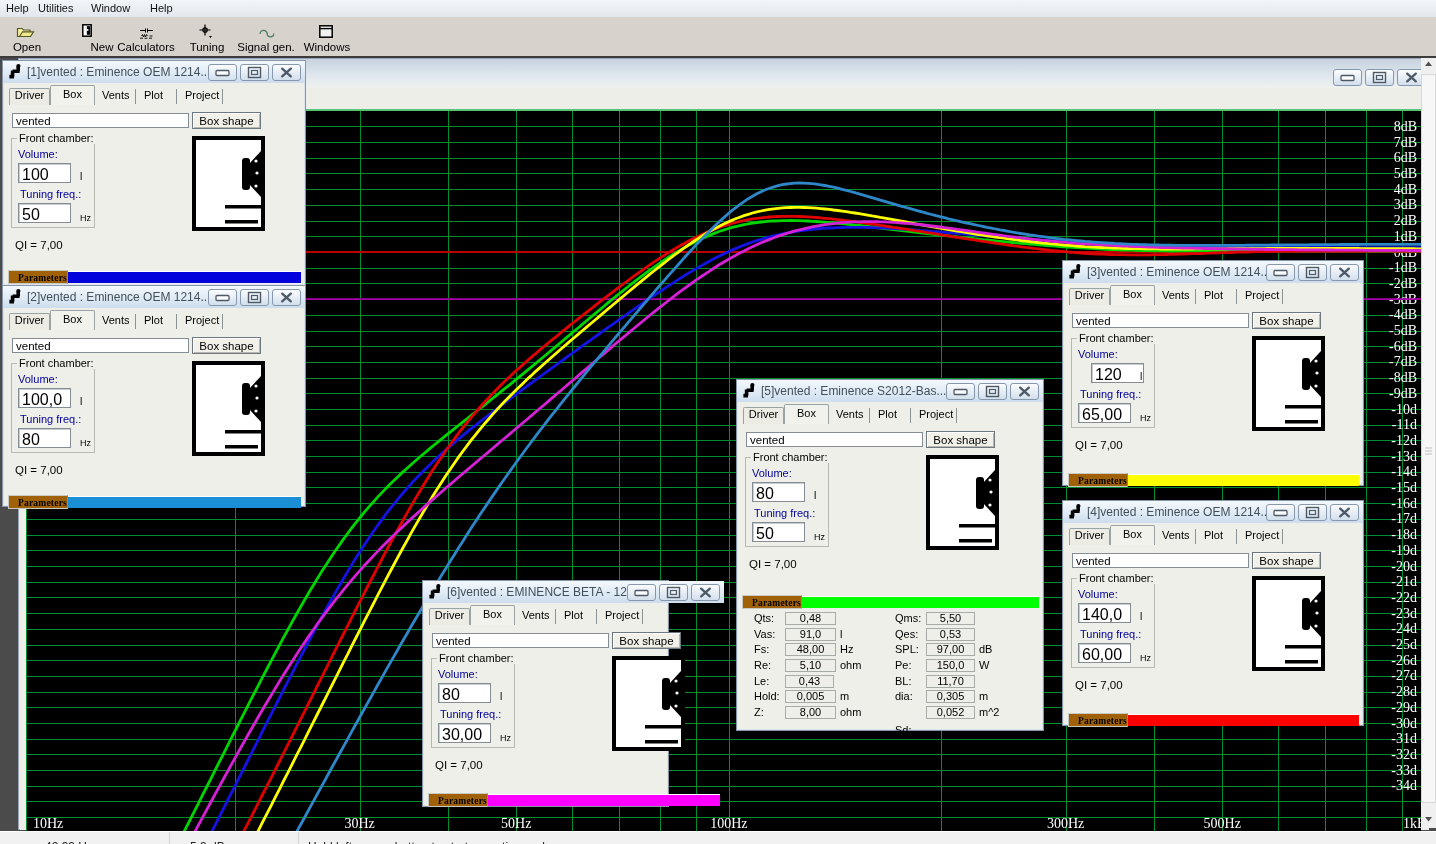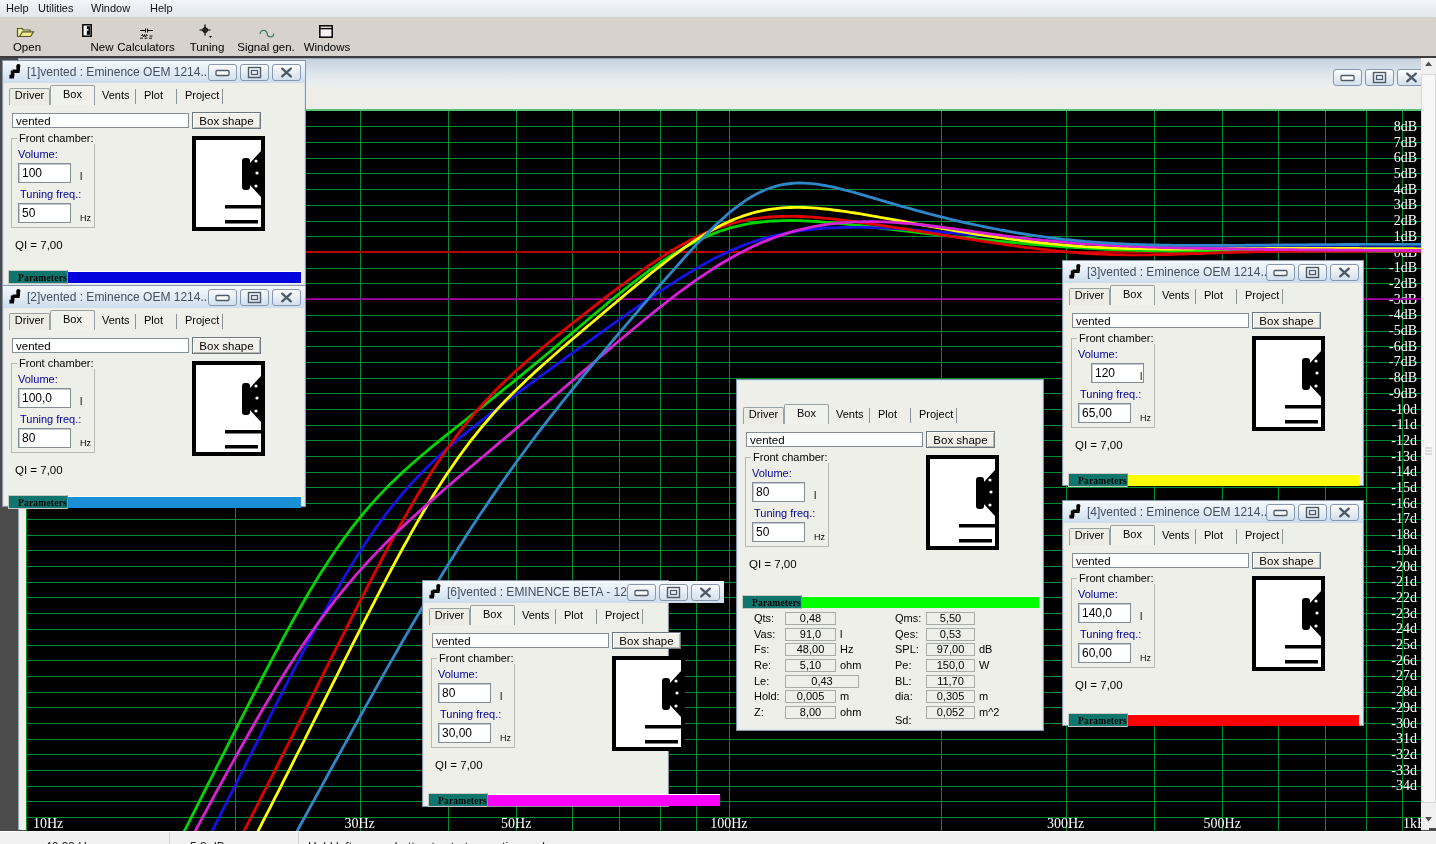--- a/index.html
+++ b/index.html
@@ -30,25 +30,25 @@
 .tab.act{top:0;height:20px;background:#f2f2ec;z-index:2}
 .tab span{position:relative;top:2px}
 .tab.inact span{top:0px}
 .tablbl{position:absolute;top:4px}
 .tabsep{position:absolute;top:4px;width:1px;height:15px;background:#8a9494}
 .vent{position:absolute;left:9px;top:52px;width:177px;height:15px;background:#fff;border:1px solid #848c94;font-size:11.5px;padding:1px 0 0 3px}
 .bshape{position:absolute;left:189px;top:51px;width:69px;height:17px;background:#f1f1ea;border:1px solid #6e7880;box-shadow:inset 1px 1px 0 #fff,inset -1px -1px 0 #b8b8b0;text-align:center;font-size:11.5px;padding-top:2px}
 .grp{position:absolute;left:8px;top:77px;width:84px;height:90px;border:1px solid #b9b9b0}
 .grplbl{position:absolute;left:14px;top:71px;background:#efefe9;padding:0 2px;font-size:11px}
 .lblb{position:absolute;color:#000099;font-size:11px}
-.edit{position:absolute;width:53px;height:18px;background:#fff;border:1px solid #848c94;box-shadow:inset 1px 1px 0 #c8ccd0;font-size:12px;padding:2px 0 16px 3px}
+.edit{position:absolute;width:53px;height:18px;background:#fff;border:1px solid #848c94;box-shadow:inset 1px 1px 0 #c8ccd0;font-size:16px;padding:2px 0 16px 3px}
 .unit{position:absolute;font-size:10.5px;color:#000}
 .qi{position:absolute;left:12px;top:178px;font-size:11.5px}
 .bimg{position:absolute;left:189px;top:75px;width:73px;height:95px}
-.plab{position:absolute;left:5px;width:60px;height:14px;background:#0f766e;border:1px solid #c9c9c2;border-right:1px solid #8a8a84;font-family:"Liberation Serif",serif;font-weight:bold;font-size:9.5px;padding:2px 0 4px 9px;letter-spacing:0.2px}
+.plab{position:absolute;left:5px;width:60px;height:14px;background:#a16207;border:1px solid #c9c9c2;border-right:1px solid #8a8a84;font-family:"Liberation Serif",serif;font-weight:bold;font-size:9.5px;padding:2px 0 4px 9px;letter-spacing:0.2px}
 .pbar{position:absolute;height:12px;border-top:1px solid #fff}
 .pgl{position:absolute;font-size:11px}
 .pgv{position:absolute;height:13px;border:1px solid #a8aca8;background:#efefe9;text-align:center;font-size:11px;line-height:11px}
 .pgu{position:absolute;font-size:11px}
 </style></head><body>
 <div class="menubar">
     <span style="left:6px">Help</span>
     <span style="left:38px">Utilities</span>
     <span style="left:91px">Window</span>
     <span style="left:150px">Help</span>
@@ -464,20 +464,43 @@
           <circle cx="64" cy="25" r="1.6" fill="#fff"></circle>
           <circle cx="65" cy="37" r="1.6" fill="#fff"></circle>
           <circle cx="64" cy="50" r="1.6" fill="#fff"></circle>
           <rect x="33" y="69" width="38" height="3.5" fill="#000"></rect>
           <rect x="33" y="84" width="33" height="3.5" fill="#000"></rect>
         </svg></div>
       <div class="plab" style="top:212px">Parameters</div>
       <div class="pbar" style="top:213px;left:65px;width:231px;background:#ff0000"></div>
     </div>
     <div class="win" style="left:736px;top:323px;width:308px;height:352px">
+      <div class="tbar" style="width:306px">
+        <div class="ticon"><svg width="16" height="16" viewBox="0 0 16 16">
+            <path d="M12.2 3.2 L12.2 8.3 M6.6 8.3 L13.6 8.3 M6.6 7.6 L6.6 13.6 M3.4 13.6 L8 13.6" stroke="#000" stroke-width="3.6"></path>
+            <circle cx="12.4" cy="3" r="2.1" fill="#000"></circle>
+          </svg></div>
+        <div class="ttext">[5]vented : Eminence S2012-Bas...</div>
+        <div class="cbtn" style="right:68px">
+          <svg width="29" height="17" viewBox="0 0 29 17">
+            <rect x="8" y="6.5" width="13" height="5" rx="1" fill="#fdfeff" stroke="#4d5a66" stroke-width="1.3"></rect>
+          </svg>
+        </div>
+        <div class="cbtn" style="right:36px">
+          <svg width="29" height="17" viewBox="0 0 29 17">
+            <rect x="8.5" y="3.5" width="12" height="10" fill="none" stroke="#4d5a66" stroke-width="1.4"></rect>
+            <rect x="11.5" y="6.5" width="6" height="4" fill="none" stroke="#4d5a66" stroke-width="1.2"></rect>
+          </svg>
+        </div>
+        <div class="cbtn" style="right:4px">
+          <svg width="29" height="17" viewBox="0 0 29 17">
+            <path d="M10.2 4.6 L18.8 12.4 M18.8 4.6 L10.2 12.4" stroke="#4d5a66" stroke-width="2.3" stroke-linecap="round"></path>
+          </svg>
+        </div>
+      </div>
       <div class="tabrow">
         <div class="tab inact" style="left:4px;width:41px"><span>Driver</span></div>
         <div class="tab act" style="left:45px;width:45px"><span>Box</span></div>
         <div class="tabsep" style="left:130px"></div>
         <div class="tabsep" style="left:171px"></div>
         <div class="tabsep" style="left:217px"></div>
         <div class="tablbl" style="left:97px">Vents</div>
         <div class="tablbl" style="left:139px">Plot</div>
         <div class="tablbl" style="left:180px">Project</div>
       </div>
@@ -509,21 +532,21 @@
       <div class="pgl" style="left:17px;top:248px">Vas:</div>
       <div class="pgv" style="left:48px;top:248px;width:51px">91,0</div>
       <div class="pgu" style="left:103px;top:248px">l</div>
       <div class="pgl" style="left:17px;top:263px">Fs:</div>
       <div class="pgv" style="left:48px;top:263px;width:51px">48,00</div>
       <div class="pgu" style="left:103px;top:263px">Hz</div>
       <div class="pgl" style="left:17px;top:279px">Re:</div>
       <div class="pgv" style="left:48px;top:279px;width:51px">5,10</div>
       <div class="pgu" style="left:103px;top:279px">ohm</div>
       <div class="pgl" style="left:17px;top:295px">Le:</div>
-      <div class="pgv" style="left:48px;top:295px;width:74px">0,43</div>
+      <div class="pgv" style="left:48px;top:295px;width:49px">0,43</div>
       <div class="pgl" style="left:17px;top:310px">Hold:</div>
       <div class="pgv" style="left:48px;top:310px;width:51px">0,005</div>
       <div class="pgu" style="left:103px;top:310px">m</div>
       <div class="pgl" style="left:17px;top:326px">Z:</div>
       <div class="pgv" style="left:48px;top:326px;width:51px">8,00</div>
       <div class="pgu" style="left:103px;top:326px">ohm</div>
       <div class="pgl" style="left:158px;top:232px">Qms:</div>
       <div class="pgv" style="left:189px;top:232px;width:49px">5,50</div>
       <div class="pgl" style="left:158px;top:248px">Qes:</div>
       <div class="pgv" style="left:189px;top:248px;width:49px">0,53</div>
@@ -531,21 +554,21 @@
       <div class="pgv" style="left:189px;top:263px;width:49px">97,00</div>
       <div class="pgu" style="left:242px;top:263px">dB</div>
       <div class="pgl" style="left:158px;top:279px">Pe:</div>
       <div class="pgv" style="left:189px;top:279px;width:49px">150,0</div>
       <div class="pgu" style="left:242px;top:279px">W</div>
       <div class="pgl" style="left:158px;top:295px">BL:</div>
       <div class="pgv" style="left:189px;top:295px;width:49px">11,70</div>
       <div class="pgl" style="left:158px;top:310px">dia:</div>
       <div class="pgv" style="left:189px;top:310px;width:49px">0,305</div>
       <div class="pgu" style="left:242px;top:310px">m</div>
-      <div class="pgl" style="left:158px;top:334px">Sd:</div>
+      <div class="pgl" style="left:158px;top:344px">Sd:</div>
       <div class="pgv" style="left:189px;top:326px;width:49px">0,052</div>
       <div class="pgu" style="left:242px;top:326px">m^2</div>
     </div>
     <div class="win" style="left:422px;top:524px;width:247px;height:227px">
       <div class="tbar" style="width:301px">
         <div class="ticon"><svg width="16" height="16" viewBox="0 0 16 16">
             <path d="M12.2 3.2 L12.2 8.3 M6.6 8.3 L13.6 8.3 M6.6 7.6 L6.6 13.6 M3.4 13.6 L8 13.6" stroke="#000" stroke-width="3.6"></path>
             <circle cx="12.4" cy="3" r="2.1" fill="#000"></circle>
           </svg></div>
         <div class="ttext">[6]vented : EMINENCE BETA - 12</div>

